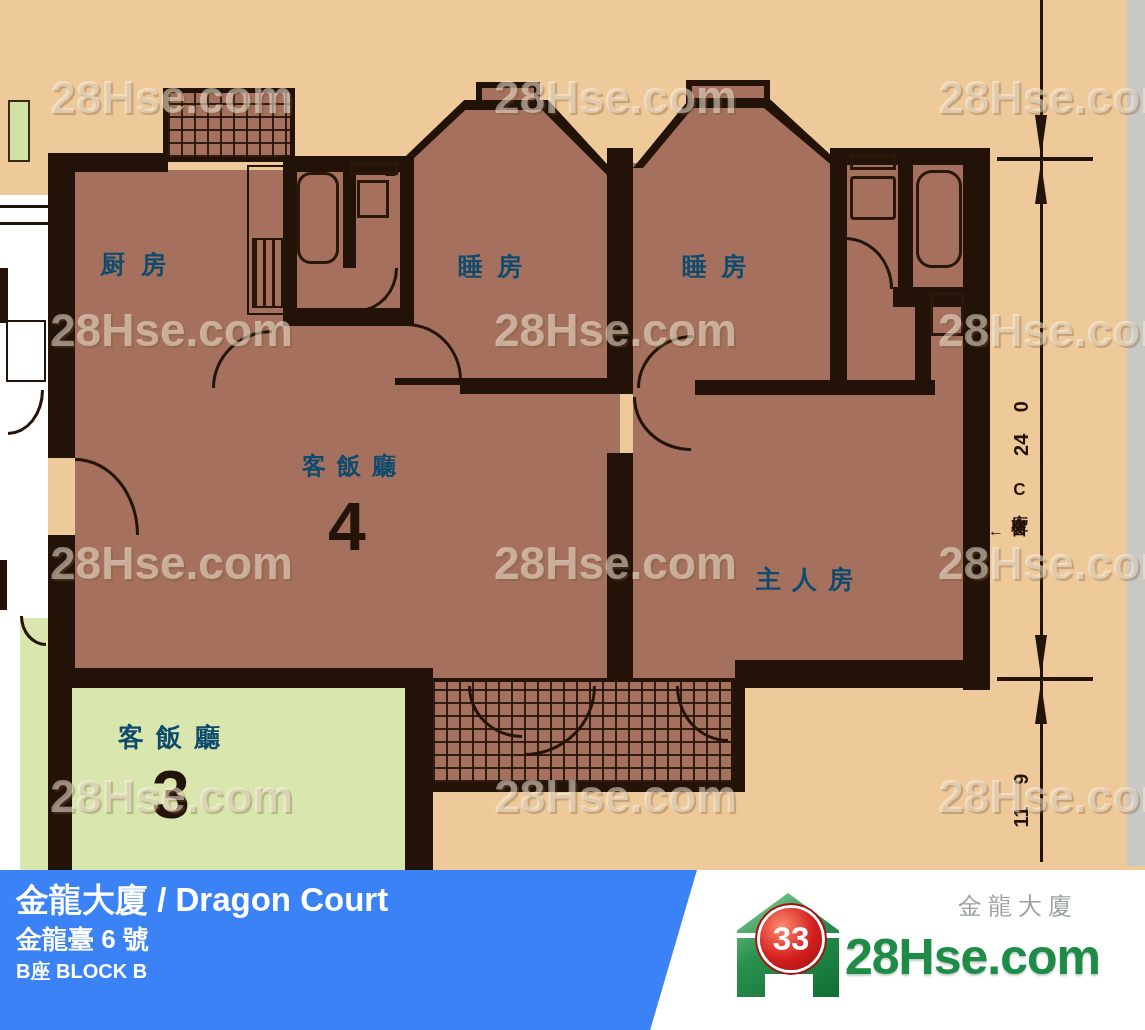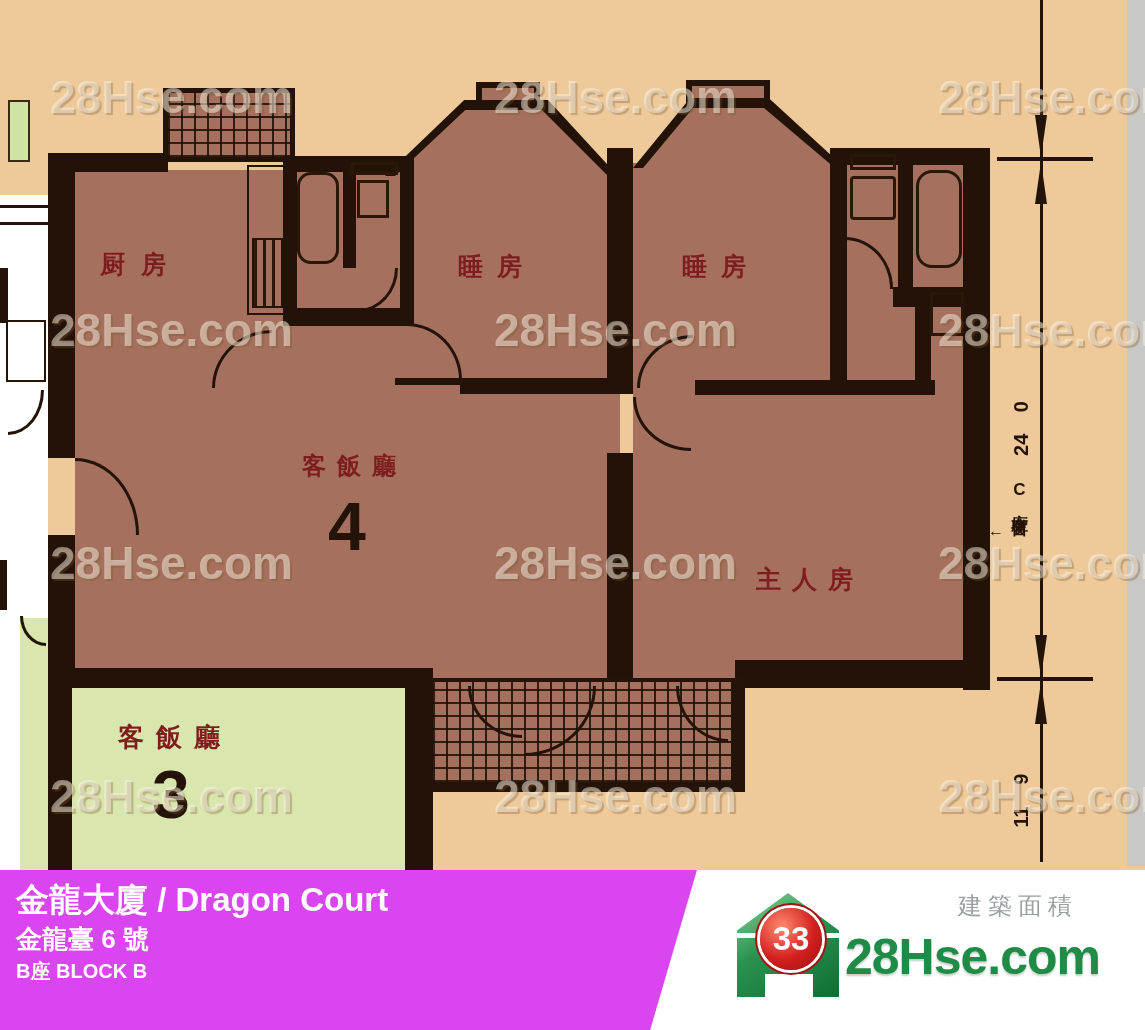--- a/index.html
+++ b/index.html
@@ -12,33 +12,33 @@
   .white{position:absolute;background:#ffffff;}
   .arc{position:absolute;border:0 solid #241309;box-sizing:border-box;}
   .arc-tr{border-top-width:3px;border-right-width:3px;border-top-right-radius:100%;}
   .arc-tl{border-top-width:3px;border-left-width:3px;border-top-left-radius:100%;}
   .arc-br{border-bottom-width:3px;border-right-width:3px;border-bottom-right-radius:100%;}
   .arc-bl{border-bottom-width:3px;border-left-width:3px;border-bottom-left-radius:100%;}
   .fixture{position:absolute;border:3px solid #2a1708;box-sizing:border-box;}
   .grid{background-image:
     repeating-linear-gradient(0deg,rgba(28,14,4,.85) 0 2px,transparent 2px 13px),
     repeating-linear-gradient(90deg,rgba(28,14,4,.85) 0 2px,transparent 2px 13px);}
-  .roomlabel{position:absolute;color:#7f1d1d;font-weight:600;white-space:nowrap;text-align:center;}
+  .roomlabel{position:absolute;color:#0c4a6e;font-weight:600;white-space:nowrap;text-align:center;}
   .bignum{position:absolute;color:#241309;font-weight:700;font-size:68px;line-height:1;}
   .wm{position:absolute;font-weight:bold;font-size:46px;letter-spacing:0;white-space:nowrap;
       color:rgba(252,244,230,0.5);text-shadow:2px 2px 1px rgba(120,85,50,0.35);pointer-events:none;}
   .dimtext{position:absolute;font-size:20px;font-weight:bold;color:#241309;word-spacing:16px;
       transform:rotate(-90deg);white-space:nowrap;text-align:center;}
   .tri-up{position:absolute;width:0;height:0;border-left:6px solid transparent;
       border-right:6px solid transparent;border-bottom:42px solid #241309;}
   .tri-down{position:absolute;width:0;height:0;border-left:6px solid transparent;
       border-right:6px solid transparent;border-top:42px solid #241309;}
   .cnote{position:absolute;writing-mode:vertical-rl;text-orientation:upright;
       font-size:17px;font-weight:bold;color:#241309;letter-spacing:2px;}
-  #footer-green{position:absolute;left:0;top:870px;width:720px;height:160px;background:#d946ef;
+  #footer-green{position:absolute;left:0;top:870px;width:720px;height:160px;background:#3b82f6;
       clip-path:polygon(0 0,96.8% 0,90.3% 100%,0 100%);color:#fff;}
   .ftext{position:absolute;left:16px;color:#ffffff;white-space:nowrap;}
   #logo-house{position:absolute;left:737px;top:893px;width:102px;height:104px;
       background:linear-gradient(150deg,#8fd49a 0%,#2a9150 45%,#0f6e33 100%);
       clip-path:polygon(50% 0%,100% 36%,100% 100%,0% 100%,0% 36%);}
   #logo-badge{position:absolute;left:760px;top:908px;width:62px;height:62px;border-radius:50%;
       background:radial-gradient(circle at 35% 30%,#ff8a70,#d31f1f 55%,#9e0f0f);
       box-shadow:0 0 0 3px #ffffff,0 0 0 5px #a81111;
       display:flex;align-items:center;justify-content:center;
       color:#fff;font-weight:800;font-size:33px;}
@@ -176,15 +176,15 @@
     <div class="ftext" style="top:8px;font-size:33px;font-weight:bold;">金龍大廈 / Dragon Court</div>
     <div class="ftext" style="top:52px;font-size:26px;font-weight:bold;">金龍臺 6 號</div>
     <div class="ftext" style="top:88px;font-size:20px;font-weight:bold;">B座   BLOCK B</div>
   </div>
 
   <div id="logo-house"></div>
   <div class="white" style="left:737px;top:933px;width:102px;height:5px;"></div>
   <div class="white" style="left:765px;top:974px;width:48px;height:23px;"></div>
   <div id="logo-badge">33</div>
   <div id="logo-site">28Hse.com</div>
-  <div id="logo-cn">建築面積</div>
+  <div id="logo-cn">金龍大廈</div>
 
 </div>
 
 </body></html>

